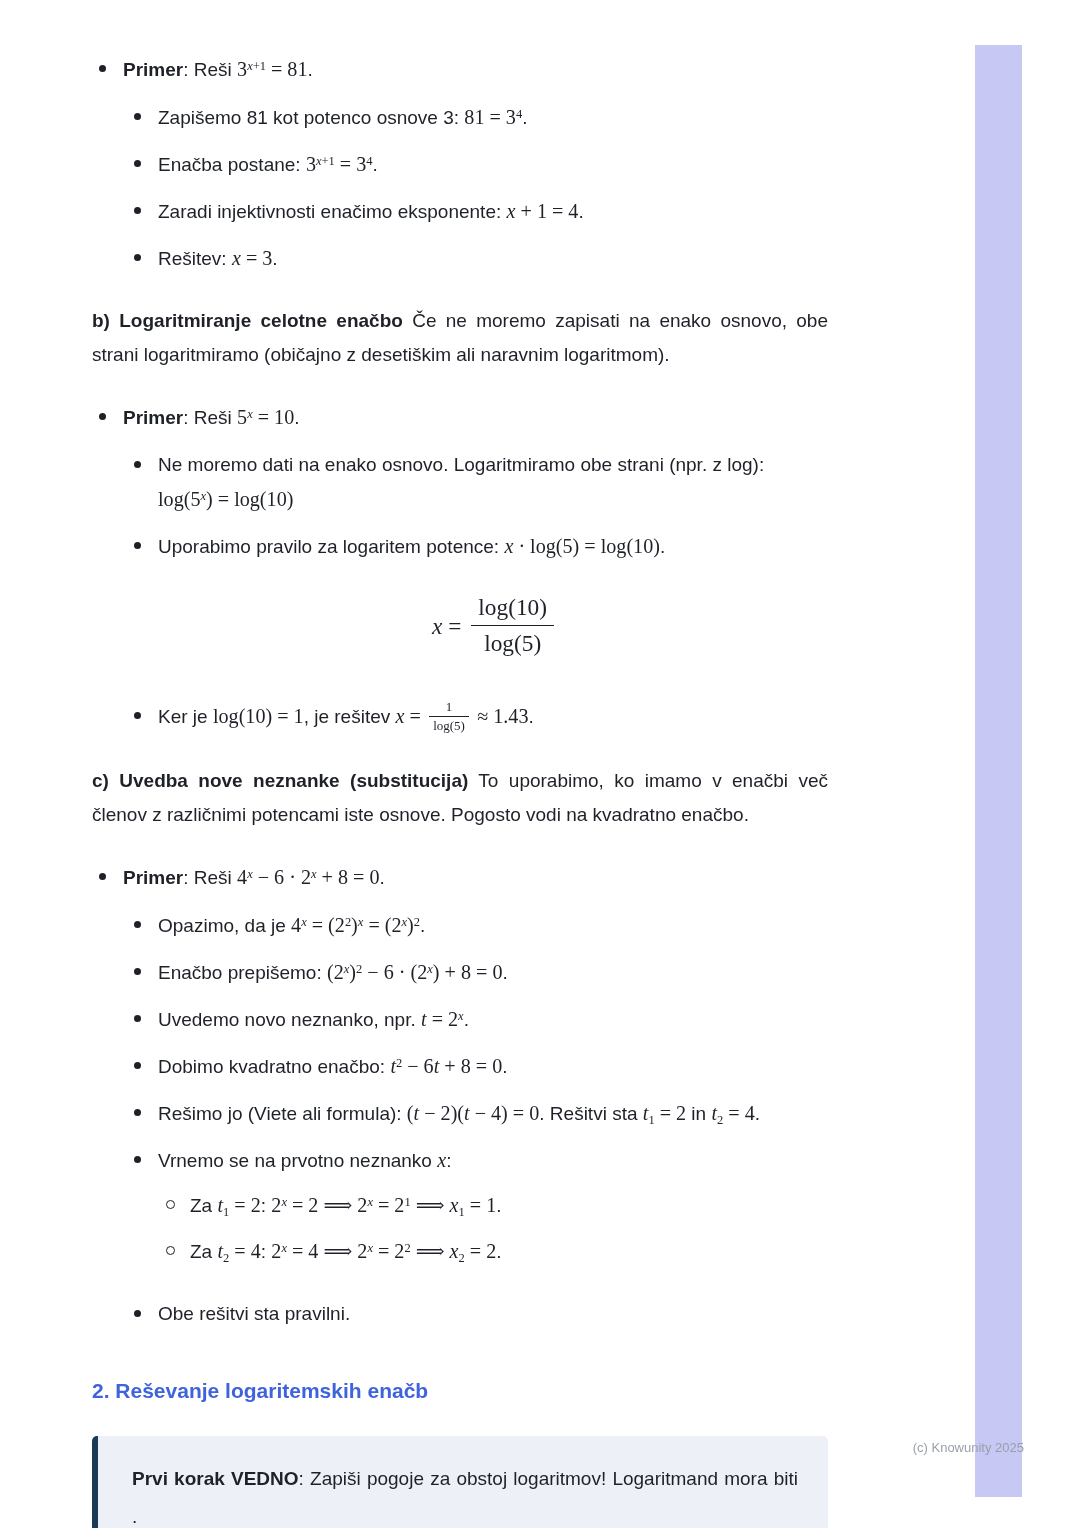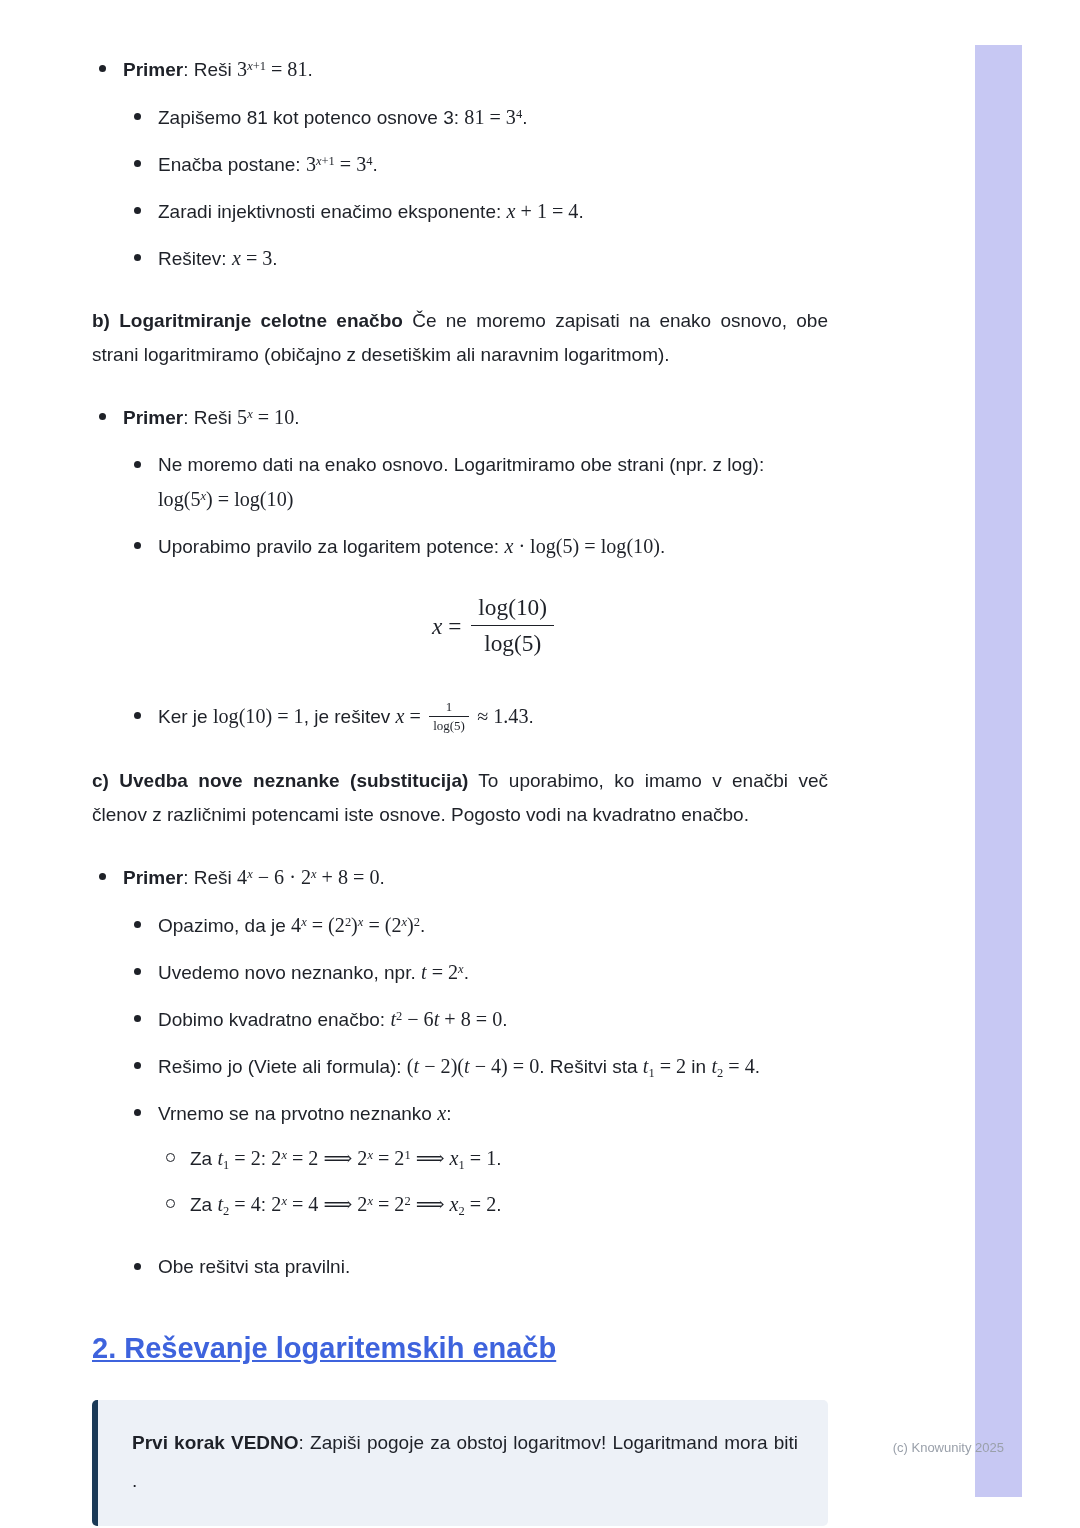--- a/index.html
+++ b/index.html
@@ -22,21 +22,21 @@
   }
   .accent-strip {
     position: absolute;
     top: 45px; right: 58px;
     width: 47px; height: 1452px;
     background: var(--strip);
     z-index: 0;
   }
   .watermark {
     position: absolute;
-    top: 1440px; right: 76px;
+    top: 1440px; right: 56px;
     font-size: 13px;
     color: var(--watermark);
     z-index: 2;
   }
   .content {
     position: absolute;
     left: 92px; top: 52px;
     width: 736px;
     font-size: 19px;
     line-height: 34px;
@@ -90,25 +90,24 @@
   .frac .num { display: block; border-bottom: 1.4px solid var(--text); padding: 0 7px 3px 7px; }
   .frac .den { display: block; padding: 3px 7px 0 7px; }
   .eq .frac { margin-left: 10px; position: relative; top: -3px; }
   .frac.inline { font-size: 13px; position: relative; top: -2px; margin: 0 3px; }
   .frac.inline .num { padding: 0 4px 1px 4px; border-bottom-width: 1px; }
   .frac.inline .den { padding: 1px 4px 0 4px; }
 
   
   .heading {
     color: var(--accent-blue);
-    font-size: 29px;
+    font-size: 21px;
     font-weight: 700;
     margin: 46px 0 32px 0;
     line-height: 1.3;
-    text-decoration: underline;
   }
 
   
   .callout {
     background: var(--callout-bg);
     border-left: 6px solid var(--callout-border);
     border-radius: 5px;
     padding: 24px 30px 26px 34px;
     width: 736px;
   }
@@ -153,20 +152,21 @@
       </li>
     </ul>
 
     <p class="para"><strong>c) Uvedba nove neznanke (substitucija)</strong> To uporabimo, ko imamo v enačbi več členov z različnimi potencami iste osnove. Pogosto vodi na kvadratno enačbo.</p>
 
     <ul class="l1">
       <li class="b1">
         <span class="lead"><strong>Primer</strong>: Reši <span class="math">4<sup><em>x</em></sup> − 6 · 2<sup><em>x</em></sup> + 8 = 0</span>.</span>
         <ul class="l2">
           <li class="b2">Opazimo, da je <span class="math">4<sup><em>x</em></sup> = (2<sup>2</sup>)<sup><em>x</em></sup> = (2<sup><em>x</em></sup>)<sup>2</sup></span>.</li>
+          <li class="b2">Enačbo prepišemo: <span class="math">(2<sup><em>x</em></sup>)<sup>2</sup> − 6 · (2<sup><em>x</em></sup>) + 8 = 0</span>.</li>
           <li class="b2">Uvedemo novo neznanko, npr. <span class="math"><em>t</em> = 2<sup><em>x</em></sup></span>.</li>
           <li class="b2">Dobimo kvadratno enačbo: <span class="math"><em>t</em><sup>2</sup> − 6<em>t</em> + 8 = 0</span>.</li>
           <li class="b2">Rešimo jo (Viete ali formula): <span class="math">(<em>t</em> − 2)(<em>t</em> − 4) = 0</span>. Rešitvi sta <span class="math"><em>t</em><sub>1</sub> = 2</span> in <span class="math"><em>t</em><sub>2</sub> = 4</span>.</li>
           <li class="b2">
             <span>Vrnemo se na prvotno neznanko <span class="math"><em>x</em></span>:</span>
             <ul class="l3">
               <li class="b3">Za <span class="math"><em>t</em><sub>1</sub> = 2</span>: <span class="math">2<sup><em>x</em></sup> = 2 ⟹ 2<sup><em>x</em></sup> = 2<sup>1</sup> ⟹ <em>x</em><sub>1</sub> = 1</span>.</li>
               <li class="b3">Za <span class="math"><em>t</em><sub>2</sub> = 4</span>: <span class="math">2<sup><em>x</em></sup> = 4 ⟹ 2<sup><em>x</em></sup> = 2<sup>2</sup> ⟹ <em>x</em><sub>2</sub> = 2</span>.</li>
             </ul>
           </li>

